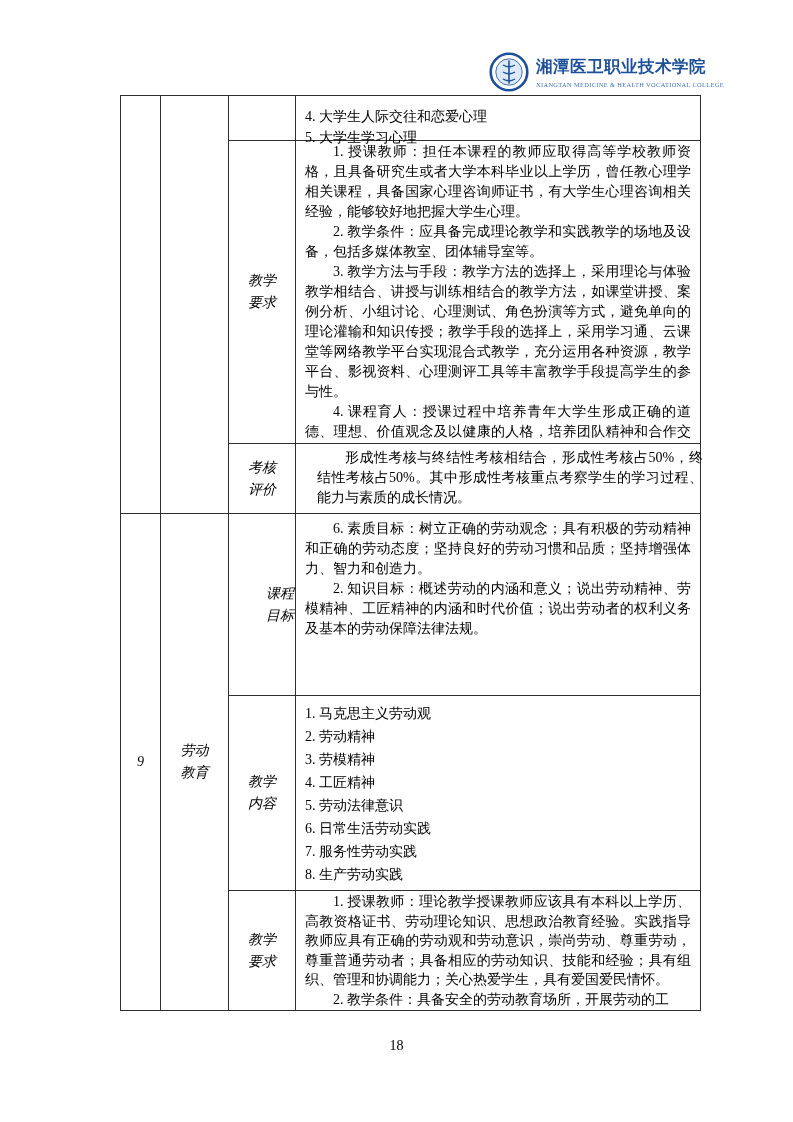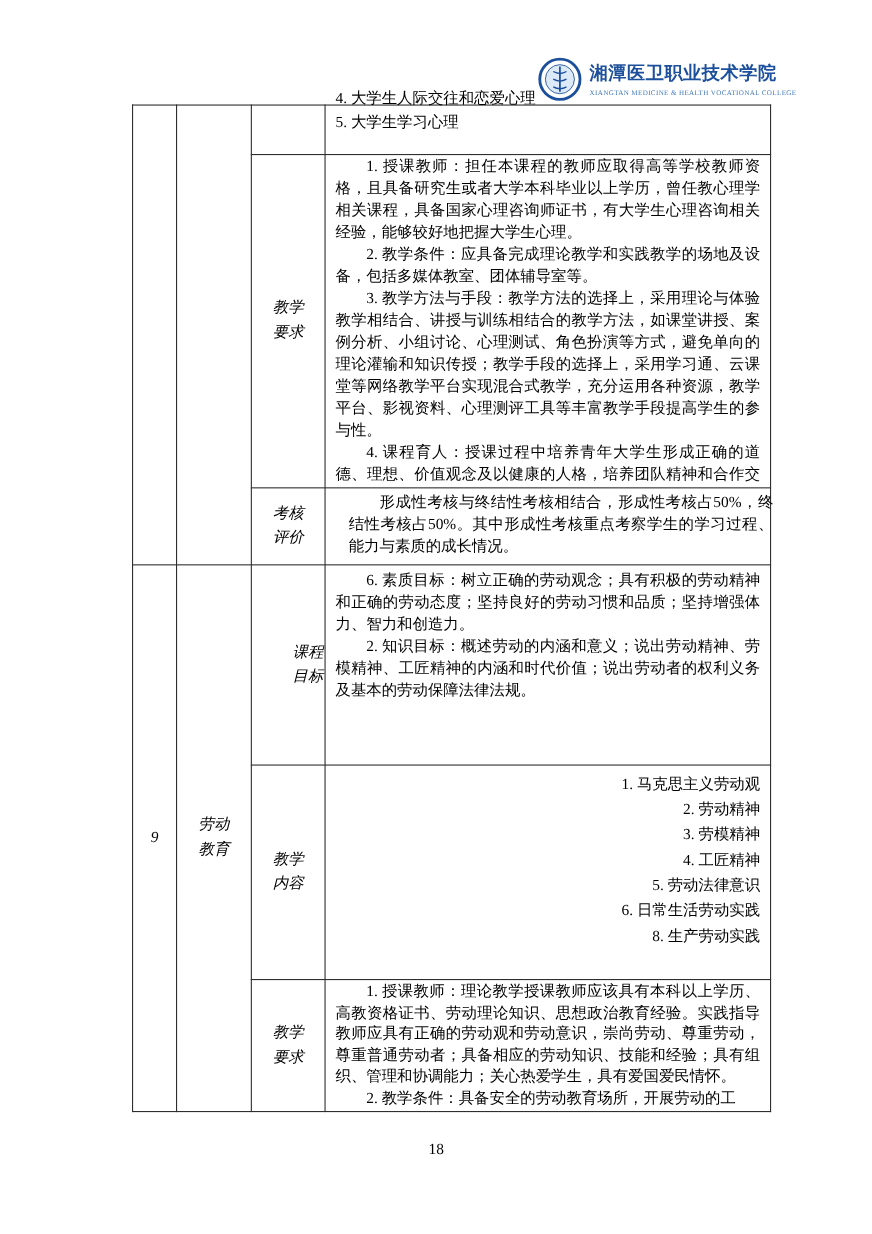--- a/index.html
+++ b/index.html
@@ -18,21 +18,21 @@
   .vl, .hl { position:absolute; background:#2f2f2f; }
   .vl { width:1px; }
   .hl { height:1px; }
 
   
   .cell { position:absolute; overflow:hidden; font-size:14px; line-height:20px; color:#000; }
   .content { padding:1px 9px 0 9px; }
   .content p { text-indent:2em; text-align:justify; }
   .labelcell { display:flex; align-items:center; justify-content:center; text-align:center;font-style:italic; }
   .vlabel { display:inline-block; width:2.15em; line-height:22px; }
-  .listcell { padding:6px 9px 0 9px;text-align:right; }
+  .listcell { padding:6px 9px 0 9px; }
   .listcell .li { line-height:23px; }
   .contcell { padding:2px 9px 0 9px; }
   .contcell .cont-line { line-height:21px; }
   .tight p { line-height:19.5px; }
 
   .pagenum { position:absolute; left:0; top:1038px; width:100%; text-align:center; font-size:14px; }
 </style>
 </head>
 <body>
 
@@ -60,21 +60,21 @@
   <div class="vl" style="left:700px;top:95px;height:916px;"></div>
 
   <div class="hl" style="left:120px;top:95px;width:581px;"></div>
   <div class="hl" style="left:228px;top:140px;width:473px;"></div>
   <div class="hl" style="left:228px;top:443px;width:473px;"></div>
   <div class="hl" style="left:120px;top:513px;width:581px;"></div>
   <div class="hl" style="left:228px;top:695px;width:473px;"></div>
   <div class="hl" style="left:228px;top:890px;width:473px;"></div>
   <div class="hl" style="left:120px;top:1010px;width:581px;"></div>
 
-  <div class="cell contcell" style="left:296px;top:78px;width:404px;height:44px;">
+  <div class="cell contcell" style="left:296px;top:104px;width:404px;height:44px;">
     <div class="cont-line">4. 大学生人际交往和恋爱心理</div>
     <div class="cont-line">5. 大学生学习心理</div>
   </div>
 
   <div class="cell labelcell" style="left:229px;top:141px;width:66px;height:301px;">
     <span class="vlabel">教学要求</span>
   </div>
   <div class="cell content" style="left:296px;top:141px;width:404px;height:301px;">
     <p>1. 授课教师：担任本课程的教师应取得高等学校教师资格，且具备研究生或者大学本科毕业以上学历，曾任教心理学相关课程，具备国家心理咨询师证书，有大学生心理咨询相关经验，能够较好地把握大学生心理。</p>
     <p>2. 教学条件：应具备完成理论教学和实践教学的场地及设备，包括多媒体教室、团体辅导室等。</p>
@@ -107,20 +107,21 @@
   <div class="cell labelcell" style="left:229px;top:696px;width:66px;height:194px;">
     <span class="vlabel">教学内容</span>
   </div>
   <div class="cell listcell" style="left:296px;top:696px;width:404px;height:194px;">
     <div class="li">1. 马克思主义劳动观</div>
     <div class="li">2. 劳动精神</div>
     <div class="li">3. 劳模精神</div>
     <div class="li">4. 工匠精神</div>
     <div class="li">5. 劳动法律意识</div>
     <div class="li">6. 日常生活劳动实践</div>
+    <div class="li">7. 服务性劳动实践</div>
     <div class="li">8. 生产劳动实践</div>
   </div>
 
   <div class="cell labelcell" style="left:229px;top:891px;width:66px;height:119px;">
     <span class="vlabel">教学要求</span>
   </div>
   <div class="cell content tight" style="left:296px;top:891px;width:404px;height:119px;">
     <p>1. 授课教师：理论教学授课教师应该具有本科以上学历、高教资格证书、劳动理论知识、思想政治教育经验。实践指导教师应具有正确的劳动观和劳动意识，崇尚劳动、尊重劳动，尊重普通劳动者；具备相应的劳动知识、技能和经验；具有组织、管理和协调能力；关心热爱学生，具有爱国爱民情怀。</p>
     <p>2. 教学条件：具备安全的劳动教育场所，开展劳动的工</p>
   </div>

